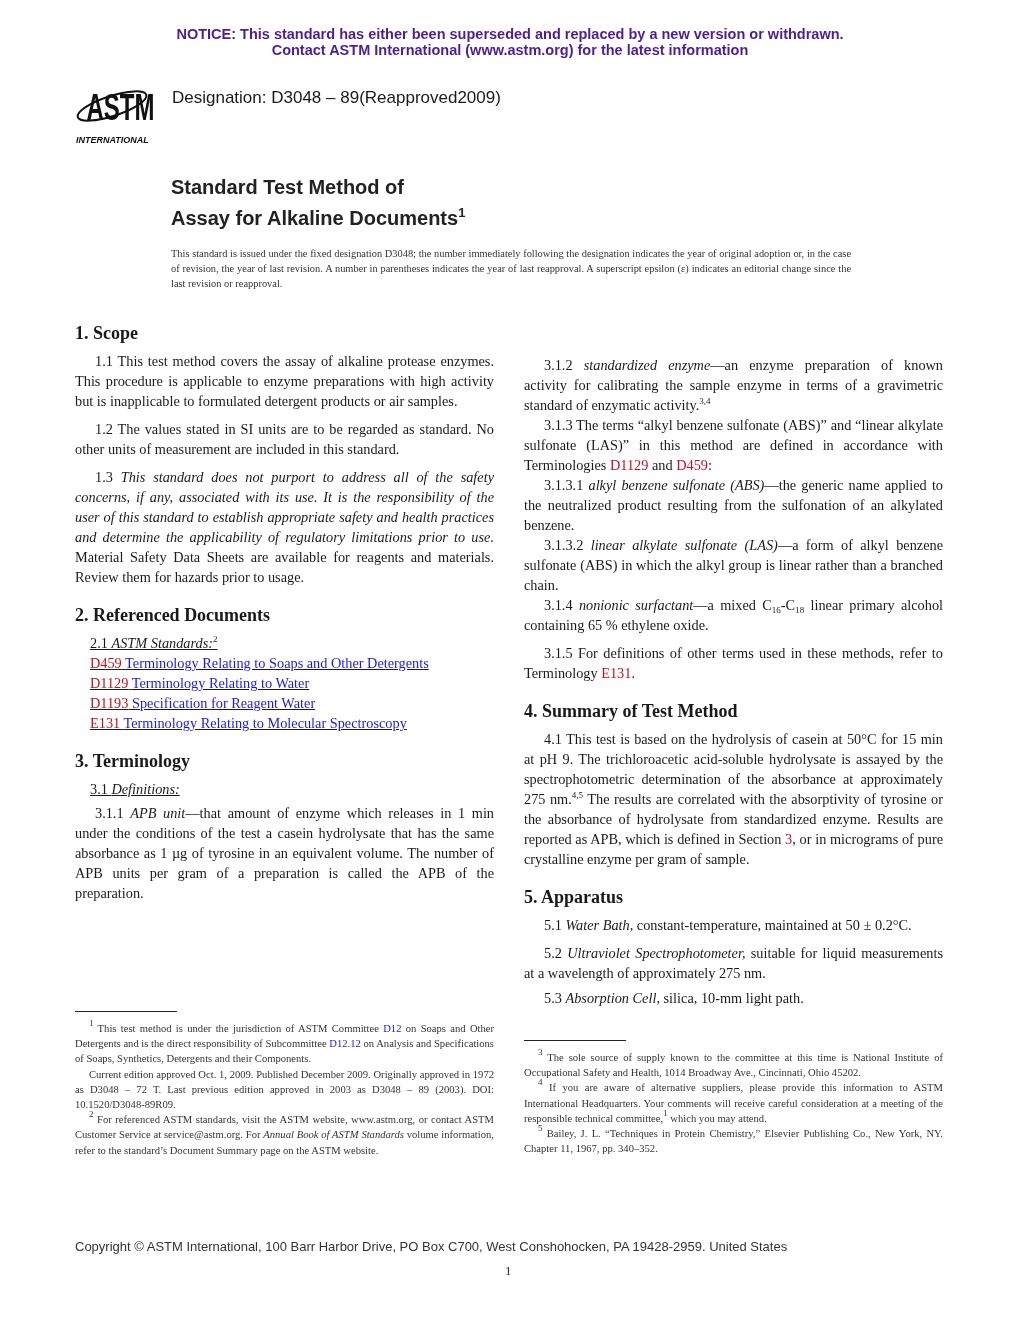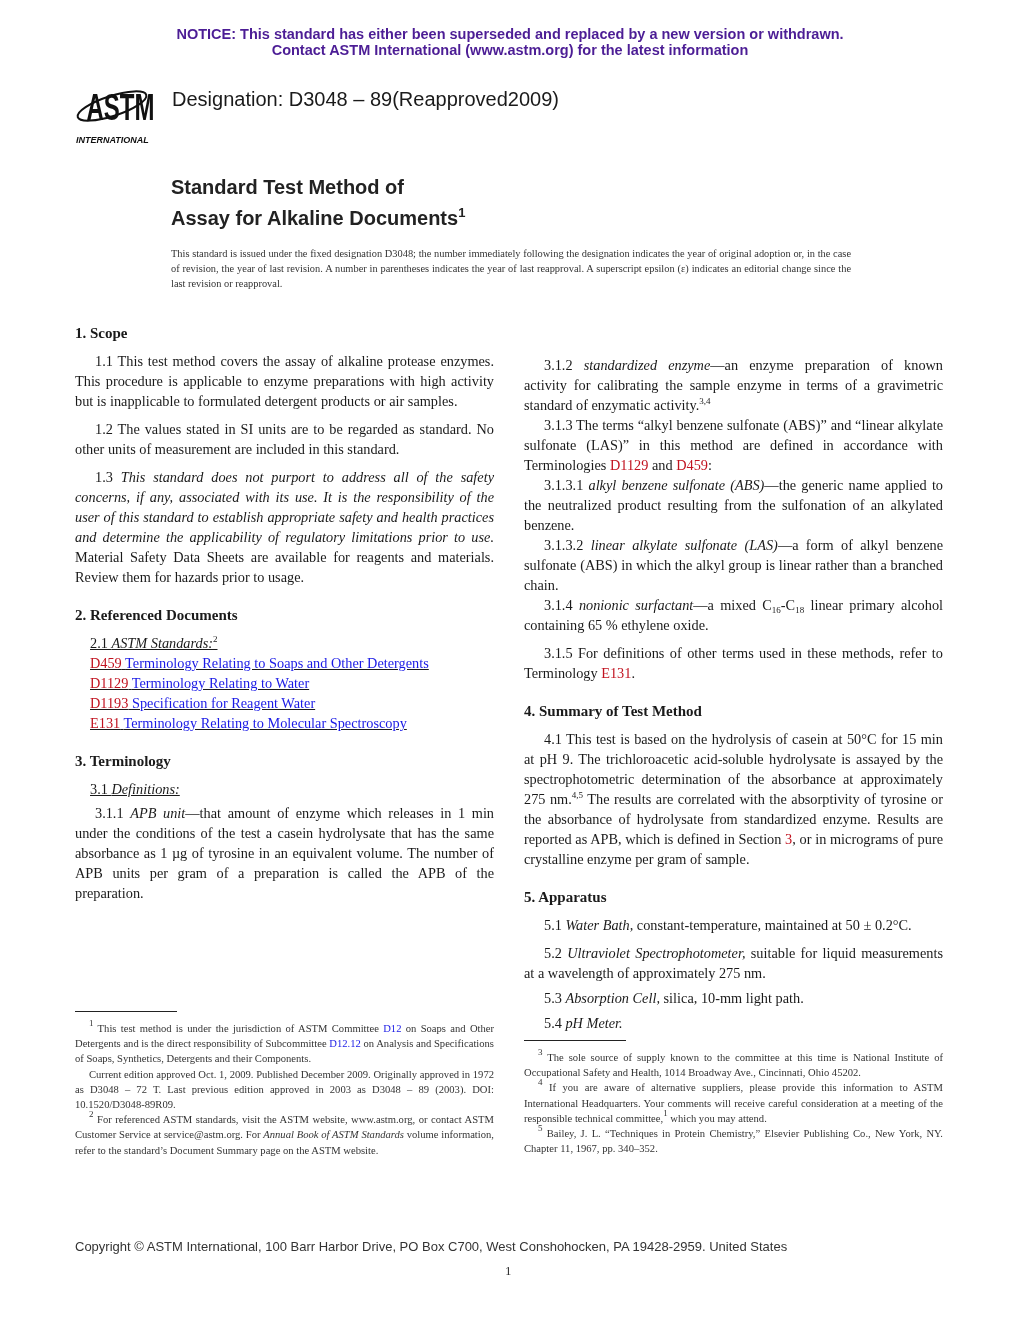--- a/index.html
+++ b/index.html
@@ -1,32 +1,32 @@
 <!DOCTYPE html>
 <html><head>
 <meta charset="utf-8">
 <style>
   html, body { margin: 0; padding: 0; background: #ffffff; }
   body { width: 1020px; height: 1320px; position: relative; overflow: hidden; color: #1a1a1a; }
 
   .notice { position: absolute; top: 26px; left: 0; width: 1020px; text-align: center; color: #4c1d95; font-family: "Liberation Sans", sans-serif; font-weight: bold; font-size: 14.5px; line-height: 16px; }
 
   .logo { position: absolute; left: 72px; top: 76px; width: 90px; height: 70px; }
-  .designation { position: absolute; left: 172px; top: 88px; font-family: "Liberation Sans", sans-serif; font-size: 20px; color: #1a1a1a; }
+  .designation { position: absolute; left: 172px; top: 88px; font-family: "Liberation Sans", sans-serif; font-size: 17px; color: #1a1a1a; }
 
   .title { position: absolute; left: 171px; top: 174px; font-family: "Liberation Sans", sans-serif; font-weight: bold; font-size: 20px; line-height: 26px; color: #222; }
   .title sup { font-size: 13px; }
 
   .intro { position: absolute; left: 171px; top: 246px; width: 680px; font-family: "Liberation Serif", serif; font-size: 10.4px; line-height: 15px; color: #333; text-align: justify; }
 
   .col { position: absolute; font-family: "Liberation Serif", serif; font-size: 14.3px; line-height: 20px; color: #1a1a1a; }
   .col-left { left: 75px; top: 323px; width: 419px; }
   .col-right { left: 524px; top: 323px; width: 419px; margin-top: 32px; }
 
-  .h { font-weight: bold; margin: 0 0 8px 0; font-size: 15px; }
+  .h { font-weight: bold; margin: 0 0 8px 0; font-size: 18px; }
   .p { text-align: justify; margin: 0; text-indent: 20px; }
   .gap { height: 8px; }
   .gap-lg { height: 18px; }
   .ref { margin: 0; padding-left: 15px; white-space: nowrap; text-decoration: underline; }
   .red { color: #c1121f; }
   .blue { color: #1a1ae6; }
   i { font-style: italic; }
   sup.s { font-size: 9px; vertical-align: 6px; line-height: 0; }
   sub.s { font-size: 9px; vertical-align: -3px; line-height: 0; }
 
@@ -108,21 +108,20 @@
   <p class="p"><span>4.1  This test is based on the hydrolysis of casein at 50°C for 15 min at pH 9. The trichloroacetic acid-soluble hydrolysate is assayed by the spectrophotometric determination of the absorbance at approximately 275 nm.</span><sup class="s">4,5</sup><span> The results are correlated with the absorptivity of tyrosine or the absorbance of hydrolysate from standardized enzyme. Results are reported as APB, which is defined in Section </span><span class="red">3</span><span>, or in micrograms of pure crystalline enzyme per gram of sample.</span></p>
   <div class="gap-lg"></div>
 
   <div class="h">5.  Apparatus</div>
   <p class="p"><span>5.1 </span><i>Water Bath,</i><span> constant-temperature, maintained at 50 ± 0.2°C.</span></p>
   <div class="gap"></div>
   <p class="p"><span>5.2 </span><i>Ultraviolet Spectrophotometer,</i><span> suitable for liquid measurements at a wavelength of approximately 275 nm.</span></p>
   <div style="height:5px"></div>
   <p class="p"><span>5.3 </span><i>Absorption Cell,</i><span> silica, 10-mm light path.</span></p>
   <div style="height:5px"></div>
-  <p class="p"><span>5.4 </span><i>pH Meter.</i><span></span></p>
 </div>
 
 <div class="fn-rule" style="left:524px; top:1040px;"></div>
 <div class="fn fn-right">
   <p><sup class="s">3</sup><span> The sole source of supply known to the committee at this time is National Institute of Occupational Safety and Health, 1014 Broadway Ave., Cincinnati, Ohio 45202.</span></p>
   <p><sup class="s">4</sup><span> If you are aware of alternative suppliers, please provide this information to ASTM International Headquarters. Your comments will receive careful consideration at a meeting of the responsible technical committee,</span><sup class="s">1</sup><span> which you may attend.</span></p>
   <p><sup class="s">5</sup><span> Bailey, J. L. “Techniques in Protein Chemistry,” Elsevier Publishing Co., New York, NY. Chapter 11, 1967, pp. 340–352.</span></p>
 </div>
 
 <div class="copyright">Copyright © ASTM International, 100 Barr Harbor Drive, PO Box C700, West Conshohocken, PA 19428-2959. United States</div>

